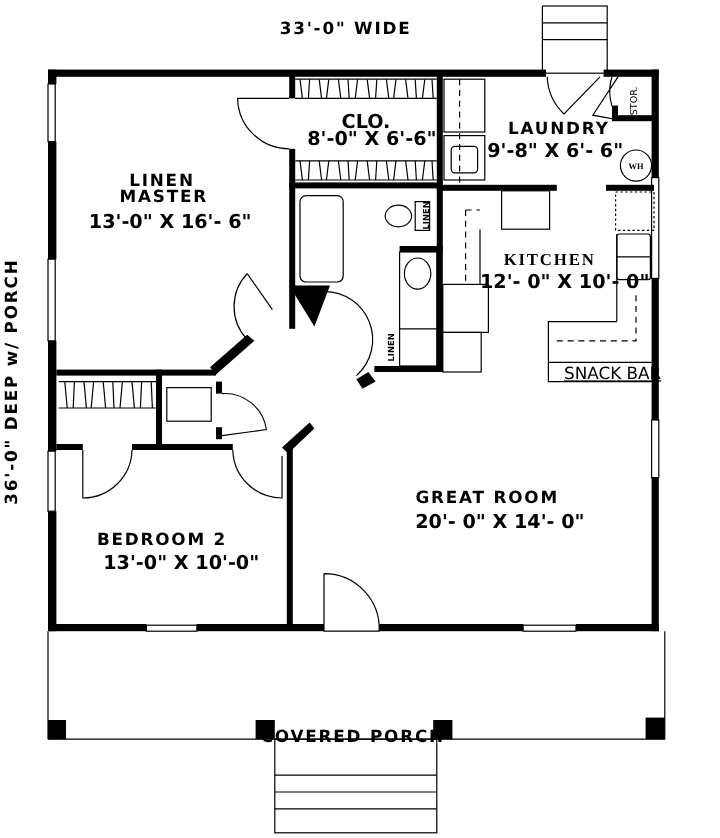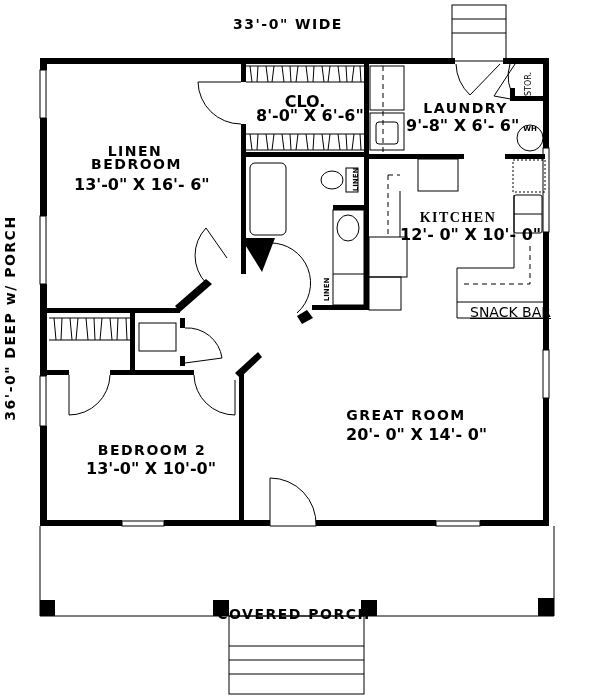--- a/index.html
+++ b/index.html
@@ -153,37 +153,37 @@
     <rect x="213" y="600" width="16" height="16"></rect>
     <rect x="361" y="600" width="16" height="16"></rect>
     <rect x="538" y="598" width="16" height="18"></rect>
   </g>
 </svg>
 
 <div class="lbl big" style="left:198px;top:17px;width:180px;">33'-0" WIDE</div>
 <div class="lbl big vert" style="left:-110px;top:311px;width:240px;">36'-0" DEEP w/ PORCH</div>
 
 <div class="lbl big" style="left:80px;top:144px;width:110px;">LINEN</div>
-<div class="lbl big" style="left:74px;top:157px;width:125px;">BEDROOM</div>
+<div class="lbl big" style="left:74px;top:157px;width:125px;">MASTER</div>
 <div class="lbl dim" style="left:74px;top:177px;width:125px;">13'-0" X 16'- 6"</div>
 
 <div class="lbl dim" style="left:270px;top:94px;width:70px;">CLO.</div>
 <div class="lbl dim" style="left:256px;top:108px;width:100px;">8'-0" X 6'-6"</div>
 
 <div class="lbl big" style="left:398px;top:101px;width:110px;text-align:right;">LAUNDRY</div>
 <div class="lbl dim" style="left:406px;top:118px;width:96px;">9'-8" X 6'- 6"</div>
 <div class="lbl sm vert" style="left:514px;top:80px;width:30px;">STOR.</div>
-<div class="lbl tiny" style="left:520px;top:126px;width:20px;">WH</div>
+<div class="lbl tiny" style="left:520px;top:136px;width:20px;font-family:Liberation Serif, serif;">WH</div>
 
 <div class="lbl big" style="left:402px;top:211px;width:112px;font-family:Liberation Serif, serif;">KITCHEN</div>
 <div class="lbl dim" style="left:400px;top:227px;width:115px;">12'- 0" X 10'- 0"</div>
 <div class="lbl sm" style="left:470px;top:305px;width:70px;font-size:14px;text-decoration:underline;">SNACK BAR</div>
 
 <div class="lbl tiny vert" style="left:338px;top:176px;width:36px;">LINEN</div>
 <div class="lbl tiny vert" style="left:309px;top:286px;width:36px;">LINEN</div>
 
-<div class="lbl big" style="left:82px;top:443px;width:140px;">BEDROOM 2</div>
+<div class="lbl big" style="left:65px;top:443px;width:140px;">BEDROOM 2</div>
 <div class="lbl dim" style="left:86px;top:461px;width:110px;">13'-0" X 10'-0"</div>
 
 <div class="lbl big" style="left:326px;top:408px;width:160px;">GREAT ROOM</div>
 <div class="lbl dim" style="left:346px;top:427px;width:120px;">20'- 0" X 14'- 0"</div>
 
 <div class="lbl big" style="left:194px;top:559px;width:200px;margin-top:48px;">COVERED PORCH</div>
 
 </body></html>

